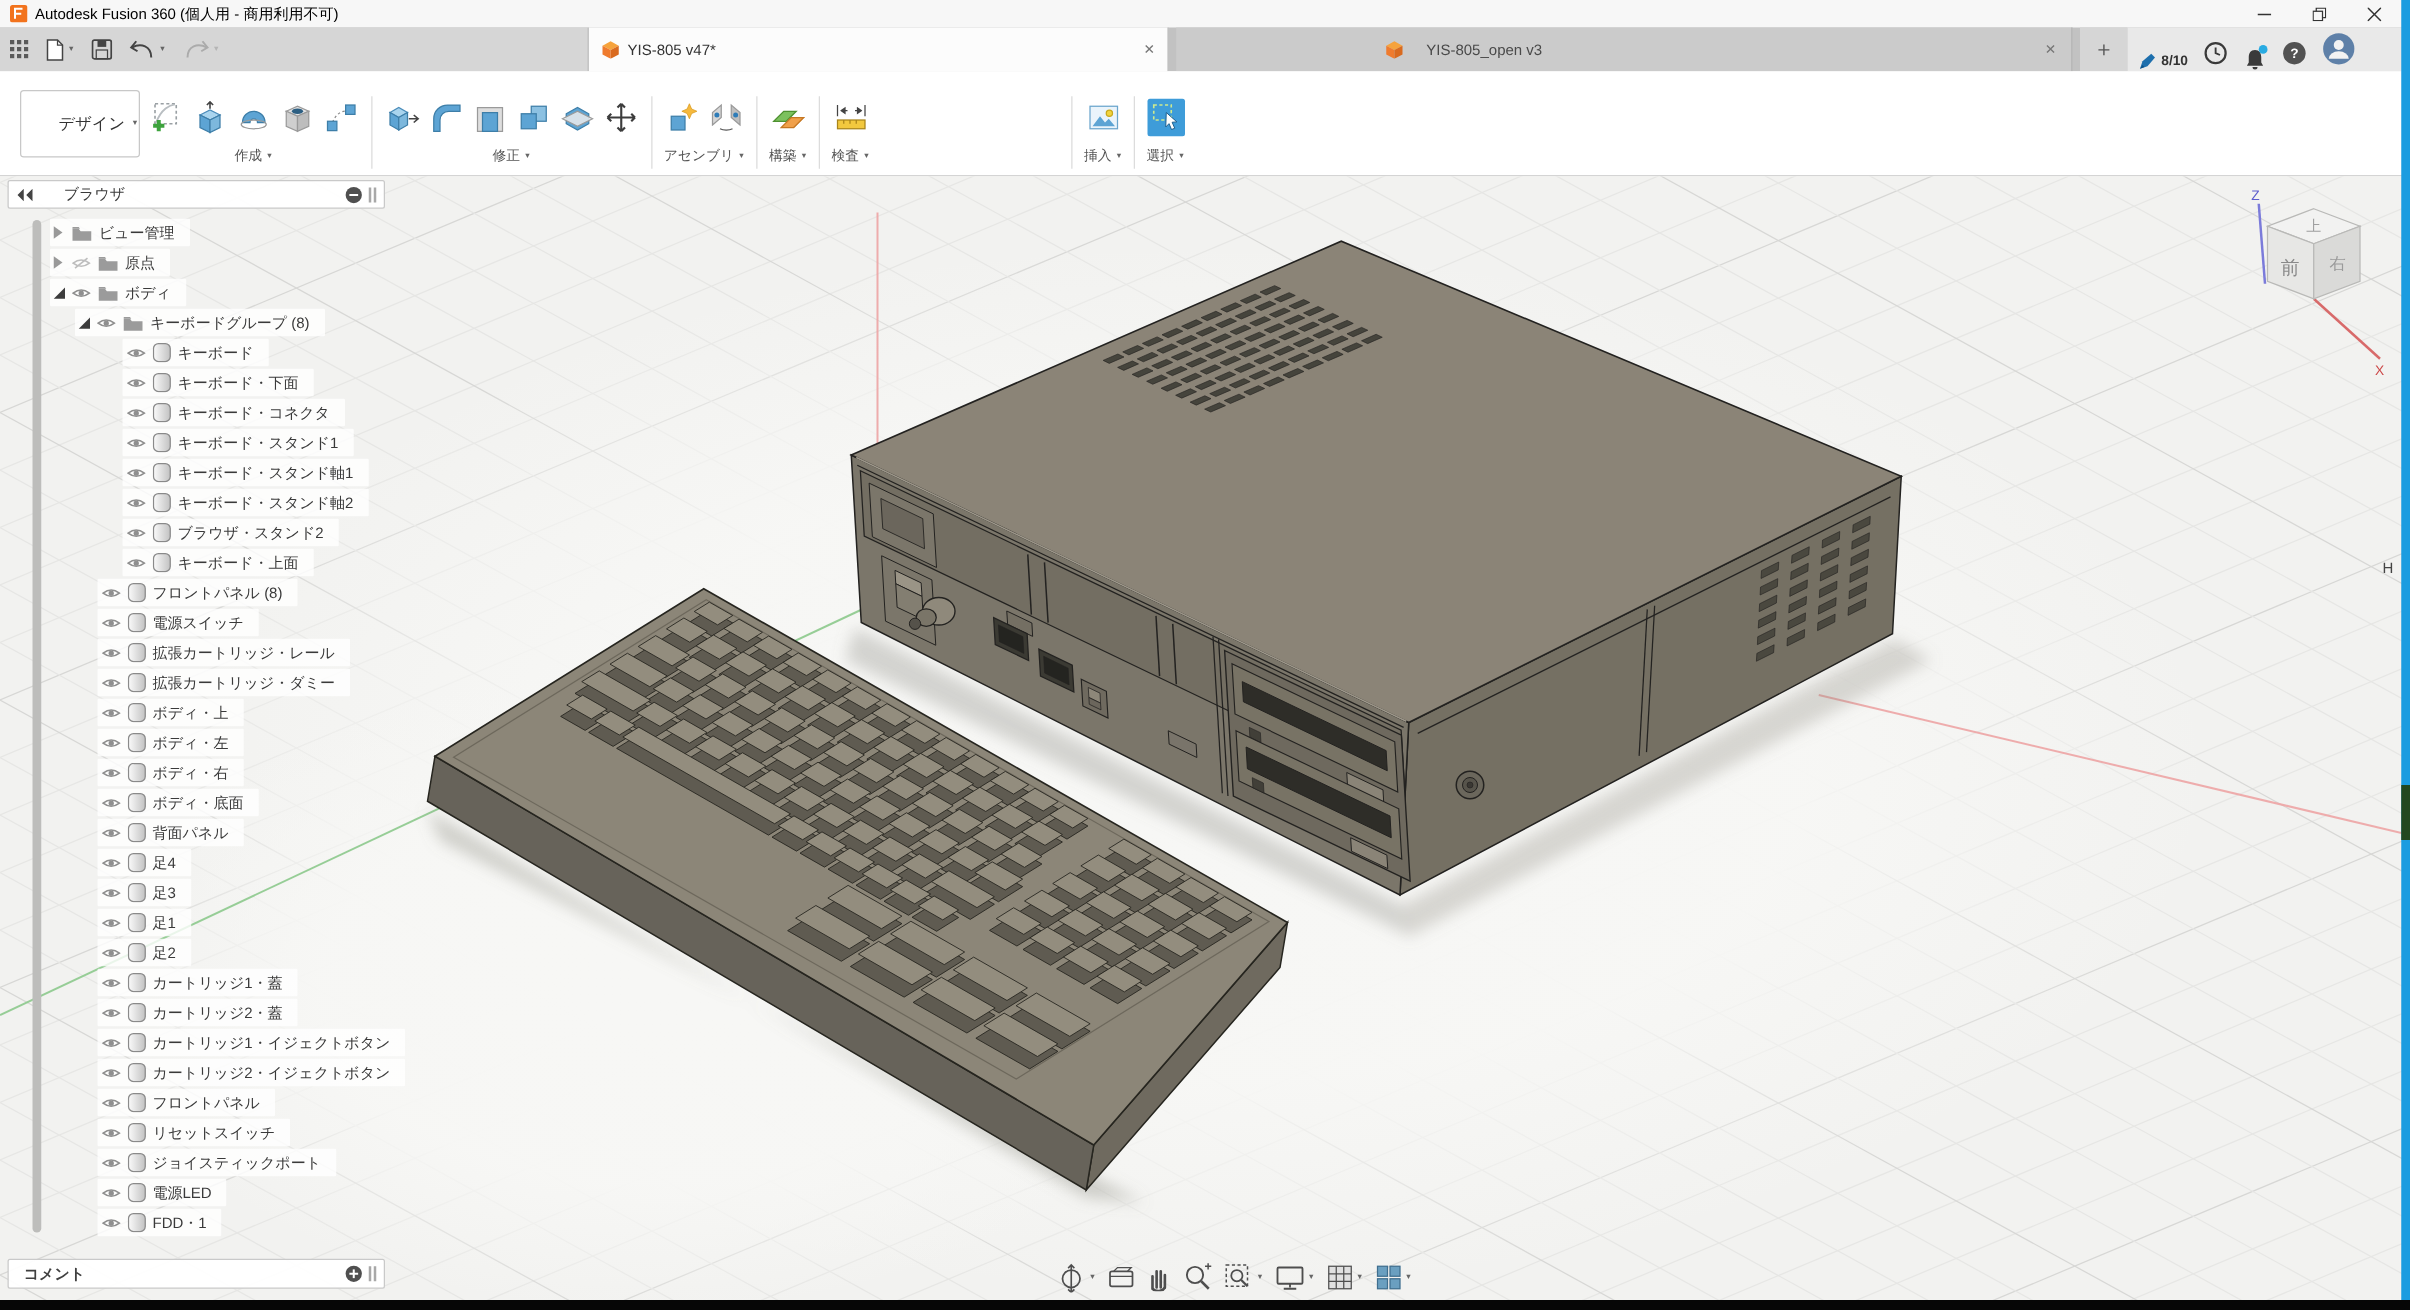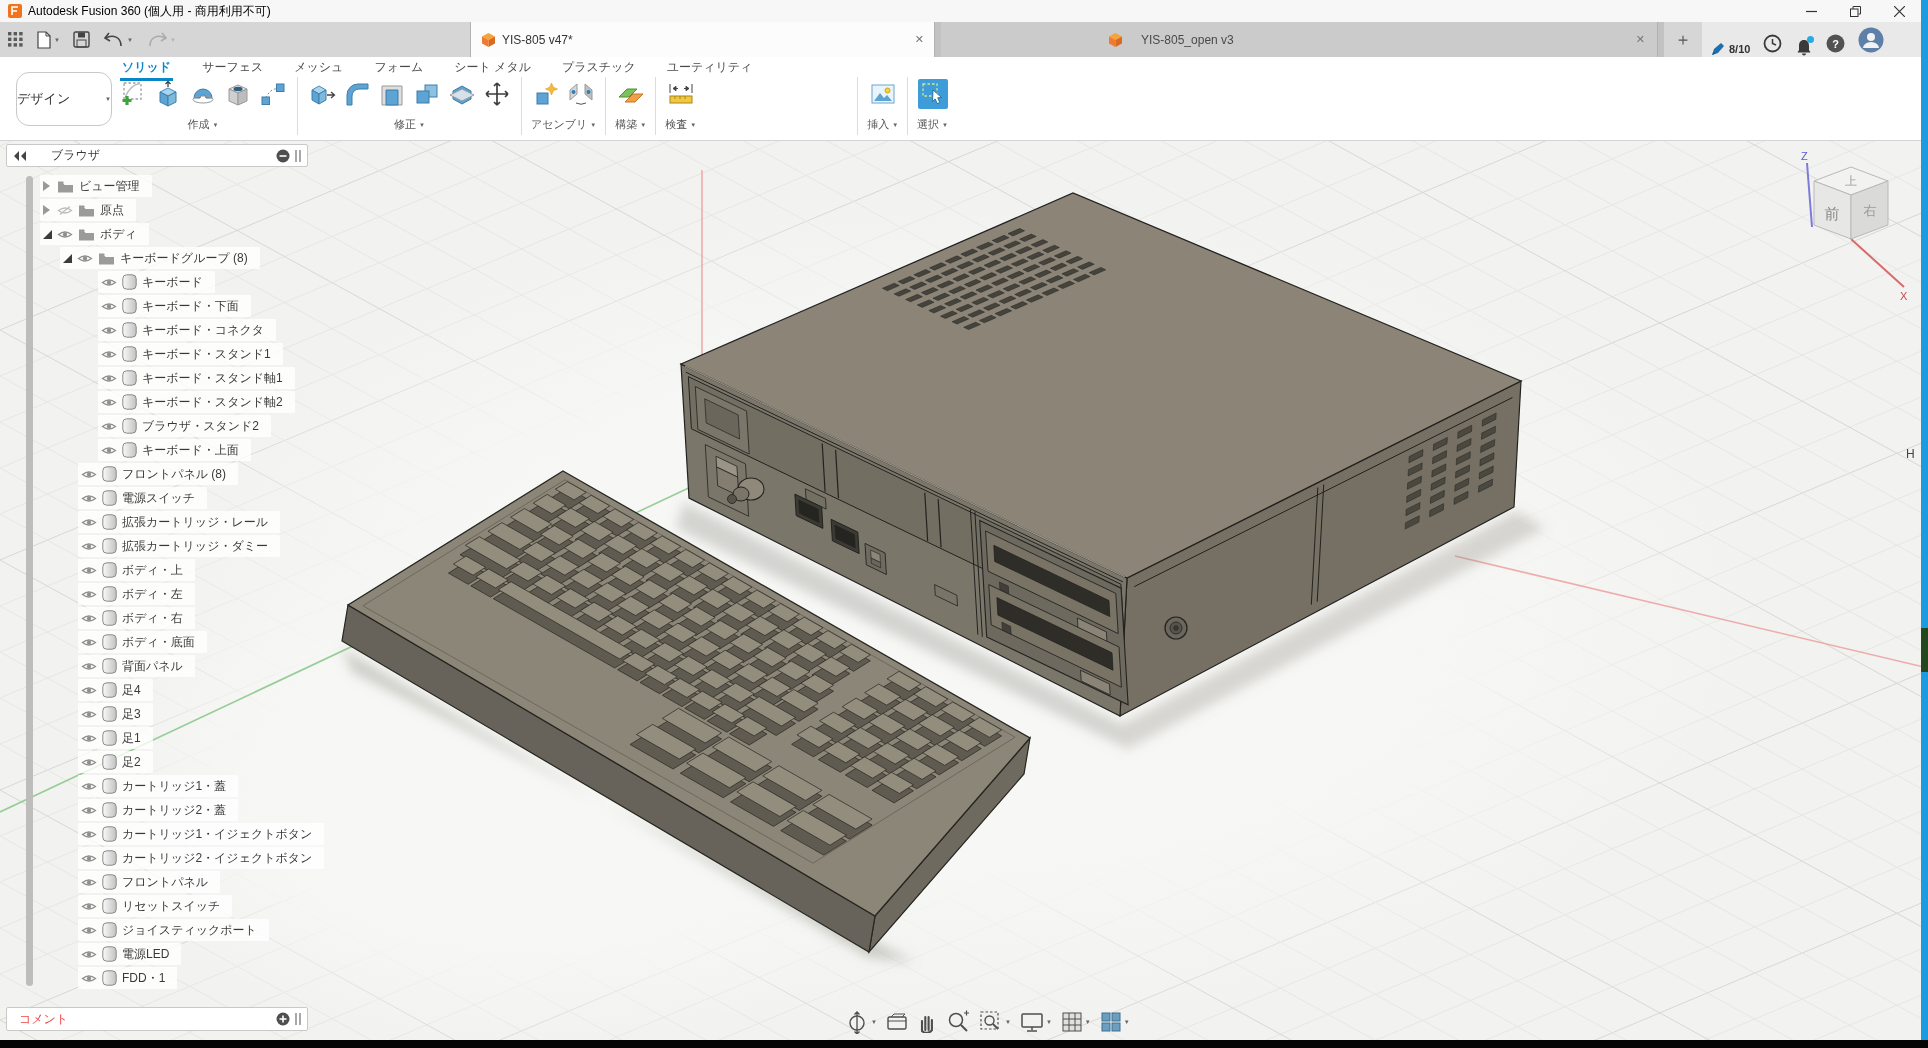--- a/index.html
+++ b/index.html
@@ -25,21 +25,21 @@
   .doctab .tabclose{margin-left:auto;color:#777;font-size:11px;cursor:default}
   .doctab.inactive .tablabelwrap{margin-left:155px;display:flex;align-items:center}
   .newtab{position:absolute;left:1664px;top:0;width:38px;height:35px;background:#d6d6d6;display:flex;align-items:center;justify-content:center;font-size:17px;color:#555;}
   .topright{position:absolute;left:1702px;top:0;width:220px;height:35px;background:#e9e9e9;display:flex;align-items:flex-end;gap:13px;padding-left:8px;}
   .jobstatus{display:flex;align-items:center;gap:3px;font-size:11px;font-weight:bold;color:#333;}
   .bellwrap{position:relative;display:flex}
   .belldot{position:absolute;right:-1px;top:-2px;width:7px;height:7px;border-radius:50%;background:#29abe2;}
 
   
   .ribbon{position:absolute;left:0;top:57px;width:100%;height:84px;background:#ffffff;border-bottom:1px solid #d4d4d4;}
-  .wsbtn{position:absolute;left:16px;top:15px;width:96px;height:54px;border:1px solid #c8c8c8;border-radius:13px;background:#fff;display:flex;align-items:center;justify-content:space-between;gap:5px;font-size:13px;color:#333;}
+  .wsbtn{position:absolute;left:16px;top:15px;width:96px;height:54px;border:1px solid #c8c8c8;border-radius:3px;background:#fff;display:flex;align-items:center;justify-content:flex-end;gap:5px;font-size:13px;color:#333;}
   .rtabs{position:absolute;left:120px;top:1px;display:flex;gap:27px;font-size:12px;color:#4a4a4a;height:17px;align-items:flex-start;}
   .rtab{padding:1px 2px 2px 2px;}
   .rtab.active{color:#0a85c7;font-weight:bold;border-bottom:3px solid #0a85c7;}
   .rtools{position:absolute;left:118px;top:20px;display:flex;align-items:flex-start;}
   .rgroup{display:flex;flex-direction:column;align-items:center;}
   .ricons{display:flex;gap:5px;height:34px;align-items:center;}
   .ricon{width:30px;height:30px;display:flex;align-items:center;justify-content:center;border-radius:2px;}
   .ricon.activeblue{background:#3e9cd9;}
   .rlabel{margin-top:6px;font-size:11px;color:#555;display:flex;align-items:center;gap:3px;}
   .rdiv{width:1px;background:#dcdcdc;height:58px;margin:0 9px;}
@@ -62,21 +62,21 @@
   .grip i{display:block;width:2px;height:12px;background:#a8a8a8}
   .browser-rows{margin-top:7px;}
   .browser-row{height:24px;display:flex;align-items:center;}
   .row-chip{display:inline-flex;align-items:center;gap:5px;height:22px;background:rgba(255,255,255,0.8);padding:0 12px 0 3px;border-radius:1px;font-size:12px;color:#3a3a3a;white-space:nowrap;}
   .expander{width:9px;height:10px;flex:0 0 9px;position:relative}
   .expander.collapsed{width:0;height:0;border-top:5px solid transparent;border-bottom:5px solid transparent;border-left:7px solid #fff;outline:1px solid #777;outline-offset:-1px;}
   .expander.collapsed{outline:none;border-left-color:#999;}
   .expander.expanded{width:0;height:0;border-left:9px solid transparent;border-bottom:9px solid #3c3c3c;}
   .eye,.ticon{display:flex;align-items:center}
   .vscroll{position:absolute;left:26px;top:35px;width:7px;height:810px;background:#bdbdbb;border-radius:4px;}
-  .commentbar{position:absolute;left:6px;top:866px;width:302px;height:24px;background:rgba(255,255,255,0.95);border:1px solid #c9c9c9;border-radius:2px;display:flex;align-items:center;font-size:12px;color:#ef4444;padding:0 6px 0 12px;}
+  .commentbar{position:absolute;left:6px;top:866px;width:302px;height:24px;background:rgba(255,255,255,0.95);border:1px solid #c9c9c9;border-radius:2px;display:flex;align-items:center;font-size:12px;color:#404040;padding:0 6px 0 12px;font-weight:bold;}
 
   
   .bluestrip{position:absolute;left:1921px;top:0;width:7px;height:1041px;background:#1b9ce0;}
   .greenblock{position:absolute;left:1921px;top:628px;width:7px;height:44px;background:#23481f;}
   .blackbar{position:absolute;left:0;top:1040px;width:100%;height:8px;background:#060606;}
 </style>
 </head>
 <body>
 
 <div class="screen">
@@ -219,29 +219,20 @@
           </svg>
       </span>
     </div>
   </div>
 
   <div class="ribbon">
     <div class="wsbtn">
       <span>デザイン</span>
       <span class="caret">▼</span>
     </div>
-    <div class="rtabs" id="ribbon-tabs">
-        <span class="rtab active">ソリッド</span>
-        <span class="rtab">サーフェス</span>
-        <span class="rtab">メッシュ</span>
-        <span class="rtab">フォーム</span>
-        <span class="rtab">シート メタル</span>
-        <span class="rtab">プラスチック</span>
-        <span class="rtab">ユーティリティ</span>
-      </div>
     <div class="rtools">
 
       <div class="rgroup">
         <div class="ricons">
           <span class="ricon">
               <svg width="28" height="28">
                 <rect x="5" y="3" width="17" height="16" fill="none" stroke="#9aa0a4" stroke-dasharray="2.5 2" stroke-width="1.3"></rect>
                 <path d="M6 18 C10 7 17 4 21 3.5" stroke="#b9bec2" fill="none" stroke-width="1.5"></path>
                 <path d="M8 16 v9 M3.5 20.5 h9" stroke="#3da33d" stroke-width="3.2"></path>
               </svg>

